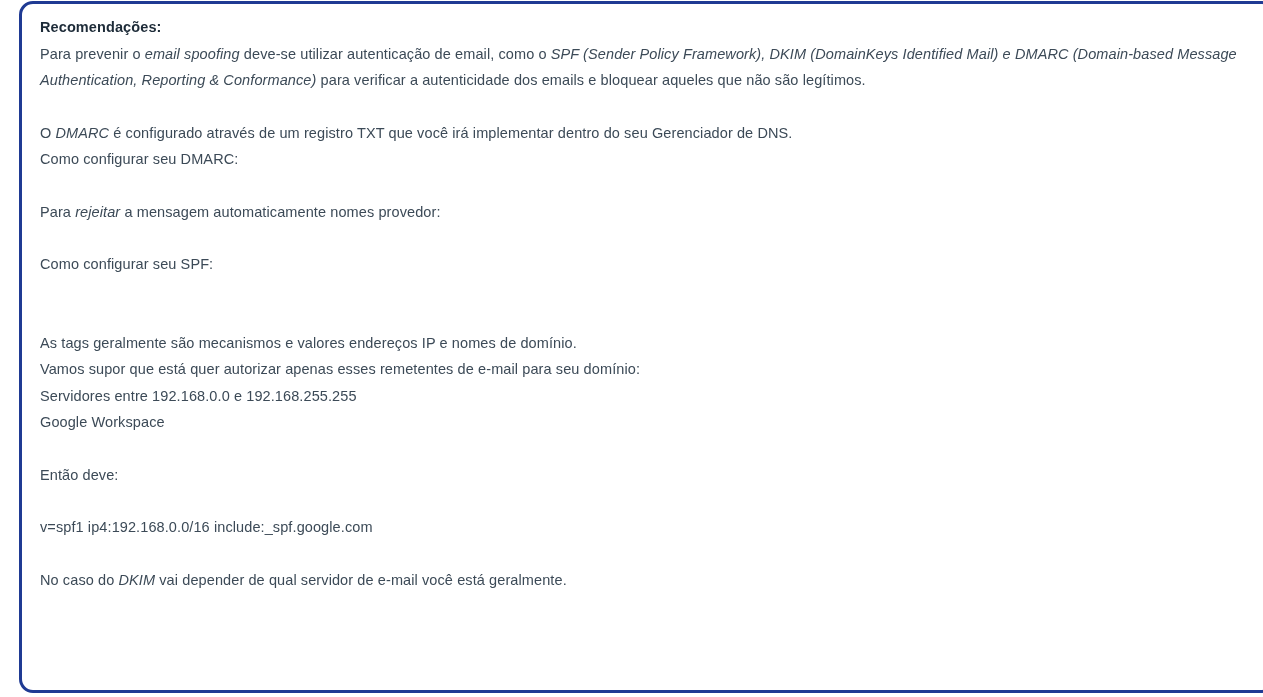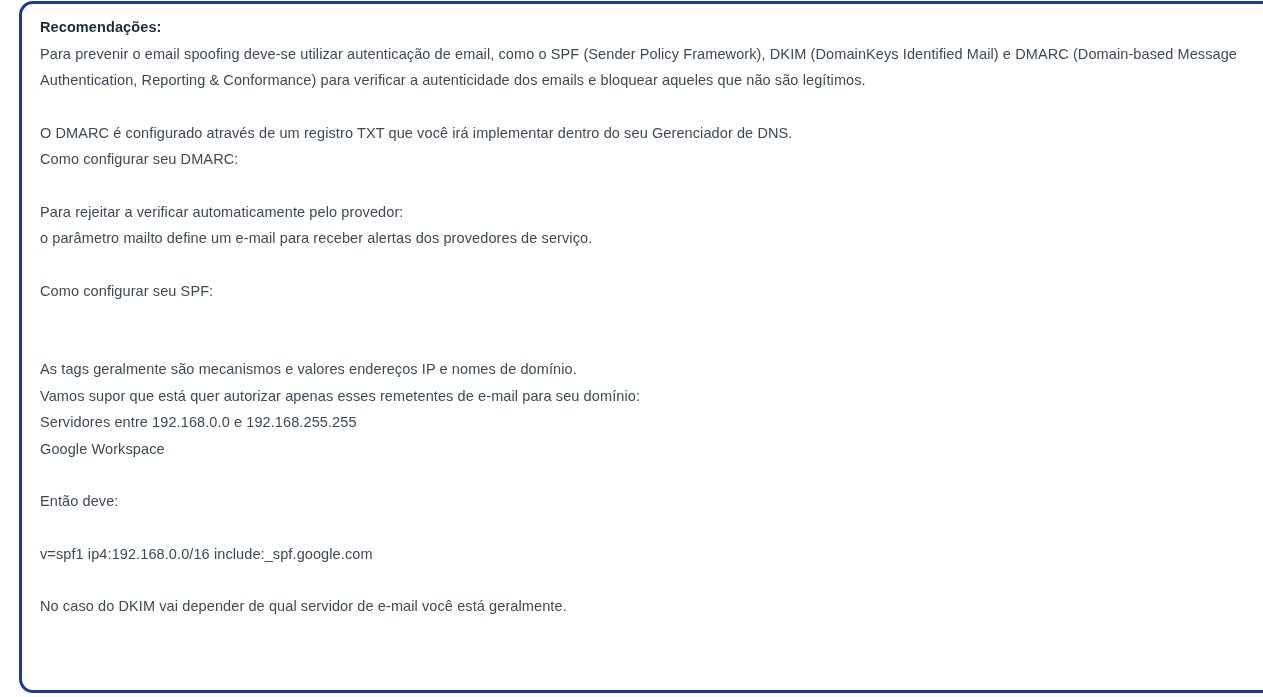--- a/index.html
+++ b/index.html
@@ -35,36 +35,35 @@
     line-height: 26.5px;
     margin: 0;
     letter-spacing: 0.1px;
     white-space: pre-wrap;
   }
   .para.bold {
     font-weight: bold;
     color: #1d2b38;
   }
   .spacer-lg { height: 26px; }
-  .i { }
+  .i { font-style: italic; }
 </style>
 </head>
 <body>
 
 <div id="doc-panel">
   <div class="content">
     <p class="para bold">Recomendações:</p>
     <div id="blocks">
         <p class="para"><span>Para prevenir o </span><span class="i">email spoofing</span><span> deve-se utilizar autenticação de email, como o </span><span class="i">SPF (Sender Policy Framework), DKIM (DomainKeys Identified Mail) e DMARC (Domain-based Message Authentication, Reporting &amp; Conformance)</span><span> para verificar a autenticidade dos emails e bloquear aqueles que não são legítimos.</span></p>
         <div class="spacer-lg"></div>
         <p class="para"><span>O </span><span class="i">DMARC</span><span> é configurado através de um registro TXT que você irá implementar dentro do seu Gerenciador de DNS.</span></p>
         <p class="para"><span>Como configurar seu DMARC:</span></p>
         <div class="spacer-lg"></div>
-        <p class="para"><span>Para </span><span class="i">rejeitar</span><span> a verificar automaticamente pelo provedor:</span></p>
-        <p class="para"><span>o parâmetro </span><span class="i">mailto</span><span> define um e-mail para receber alertas dos provedores de serviço.</span></p>
+        <p class="para"><span>Para </span><span class="i">rejeitar</span><span> a mensagem automaticamente nomes provedor:</span></p>
         <div class="spacer-lg"></div>
         <p class="para"><span>Como configurar seu SPF:</span></p>
         <div class="spacer-lg"></div>
         <div class="spacer-lg"></div>
         <p class="para"><span>As tags geralmente são mecanismos e valores endereços IP e nomes de domínio.</span></p>
         <p class="para"><span>Vamos supor que está quer autorizar apenas esses remetentes de e-mail para seu domínio:</span></p>
         <p class="para"><span>Servidores entre 192.168.0.0 e 192.168.255.255</span></p>
         <p class="para"><span>Google Workspace</span></p>
         <div class="spacer-lg"></div>
         <p class="para"><span>Então deve:</span></p>

